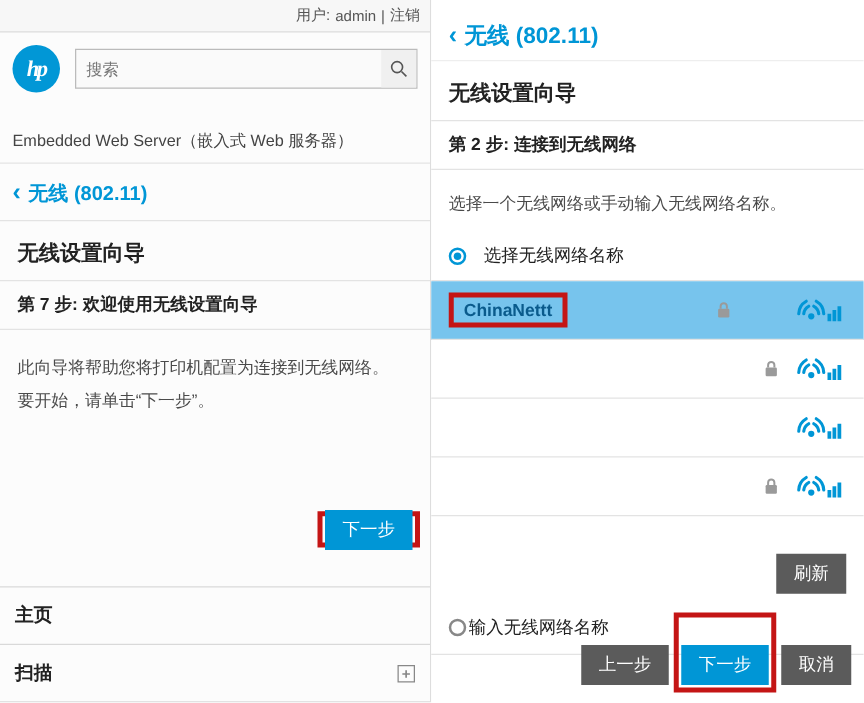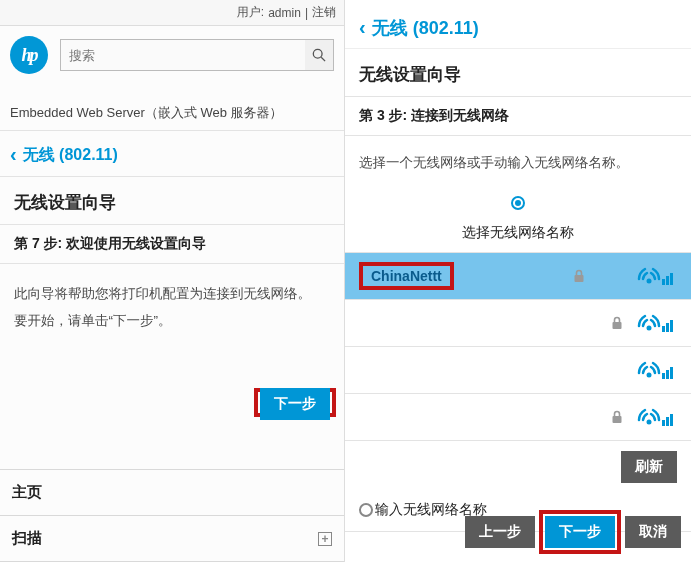--- a/index.html
+++ b/index.html
@@ -17,36 +17,36 @@
   .search-input { width:100%; height:32px; padding:4px 30px 4px 8px; border:1px solid #bbb; background:#fafafa; font-size:13px; color:#333;}
   .search-btn { position:absolute; right:1px; top:1px; width:28px; height:30px; background:#f0f0f0; border:none; display:flex; align-items:center; justify-content:center; cursor:pointer;}
   .ews { padding:24px 10px 8px 10px; font-size:13px; color:#444;}
   .sect-head { padding:14px 10px 10px 10px; border-top:1px solid #e3e3e3; }
   .wireless-bc { color:#0096d6; font-weight:700; font-size:16px; display:flex; align-items:center; gap:6px; cursor:pointer;}
   .chev-left::before { content:"‹"; font-size:20px; line-height:0; }
   .wizard-title { padding:14px 14px 10px 14px; font-size:17px; font-weight:700; color:#222; border-top:1px solid #e3e3e3; }
   .step-title { padding:10px 14px 10px 14px; font-size:14px; font-weight:700; color:#222; border-top:1px solid #e3e3e3; border-bottom:1px solid #e3e3e3;}
   .bodytext { padding:16px 14px; font-size:13.5px; color:#4a4a4a; line-height:2.0;}
   .btn-row-l { position:absolute; right:8px; top:388px; }
-  .btn { display:inline-block; font-size:14px; font-weight:700; padding:7px 14px; color:#fff; border:none; cursor:pointer;}
+  .btn { display:inline-block; font-size:14px; font-weight:400; padding:7px 14px; color:#fff; border:none; cursor:pointer;margin-top:20px;}
   .btn-blue { background:#0096d6; }
   .btn-gray { background:#5b5b5b; }
   .redbox { border:4px solid #c41515; padding:2px;}
   .menu-item { border-top:1px solid #d9d9d9; padding:13px 12px; font-size:15px; font-weight:700; color:#222; display:flex; justify-content:space-between; align-items:center; cursor:pointer;}
   .menu-area { position:absolute; left:0; right:0; bottom:0;}
   .plus-icon { width:14px; height:14px; border:1px solid #888; color:#888; font-size:12px; display:flex; align-items:center; justify-content:center; line-height:0;}
   .menu-bottom-border { border-bottom:1px solid #d9d9d9; }
 
   
   .r-head { padding:16px 14px 8px 14px; }
   .r-wireless { color:#0096d6; font-weight:700; font-size:18px; display:flex; gap:6px; align-items:center; cursor:pointer;}
   .r-wizard { padding:14px 14px 10px 14px; font-size:17px; font-weight:700; color:#222; border-top:1px solid #eee;}
   .r-step { padding:10px 14px; font-size:14px; font-weight:700; color:#222; border-top:1px solid #e3e3e3; border-bottom:1px solid #e3e3e3;}
   .r-instr { padding:18px 14px; font-size:13.5px; color:#4a4a4a;}
-  .radio-row { padding:6px 14px 10px 14px; display:flex; align-items:center; gap:14px; font-size:14px; color:#222;flex-direction:column;}
+  .radio-row { padding:6px 14px 10px 14px; display:flex; align-items:center; gap:14px; font-size:14px; color:#222;}
   .radio { width:14px; height:14px; border:2px solid #0096d6; border-radius:50%; display:inline-flex; align-items:center; justify-content:center;}
   .radio-inner { width:6px; height:6px; background:#0096d6; border-radius:50%;}
   .radio-empty { width:14px; height:14px; border:2px solid #888; border-radius:50%;}
   .net-list { border-top:1px solid #e3e3e3;}
   .net-row { height:47px; border-bottom:1px solid #e3e3e3; display:flex; align-items:center; padding:0 14px; gap:10px; cursor:pointer;}
   .net-row.sel { background:#77c4ed;gap:48px; }
   .net-name { flex:1; font-size:14px; font-weight:700; color:#0a5b8c;}
   .lock { width:14px; color:#888;}
   .wifi-icon { width:42px; height:28px; display:flex; align-items:center; justify-content:center;}
   .redbox-name { border:4px solid #c41515; padding:3px 8px; display:inline-block; line-height:1;}
@@ -107,21 +107,21 @@
 </div>
 
 <div class="pane right">
   <div class="r-head">
     <div class="r-wireless">
       <span class="chev-left"></span>
       <span>无线 (802.11)</span>
     </div>
   </div>
   <div class="r-wizard">无线设置向导</div>
-  <div class="r-step">第 3 步: 连接到无线网络</div>
+  <div class="r-step">第 2 步: 连接到无线网络</div>
   <div class="r-instr">选择一个无线网络或手动输入无线网络名称。</div>
 
   <div class="radio-row">
     <span class="radio">
         <span class="radio-inner"></span>
       </span>
     <span>选择无线网络名称</span>
   </div>
 
   <div class="net-list" id="netlist">

